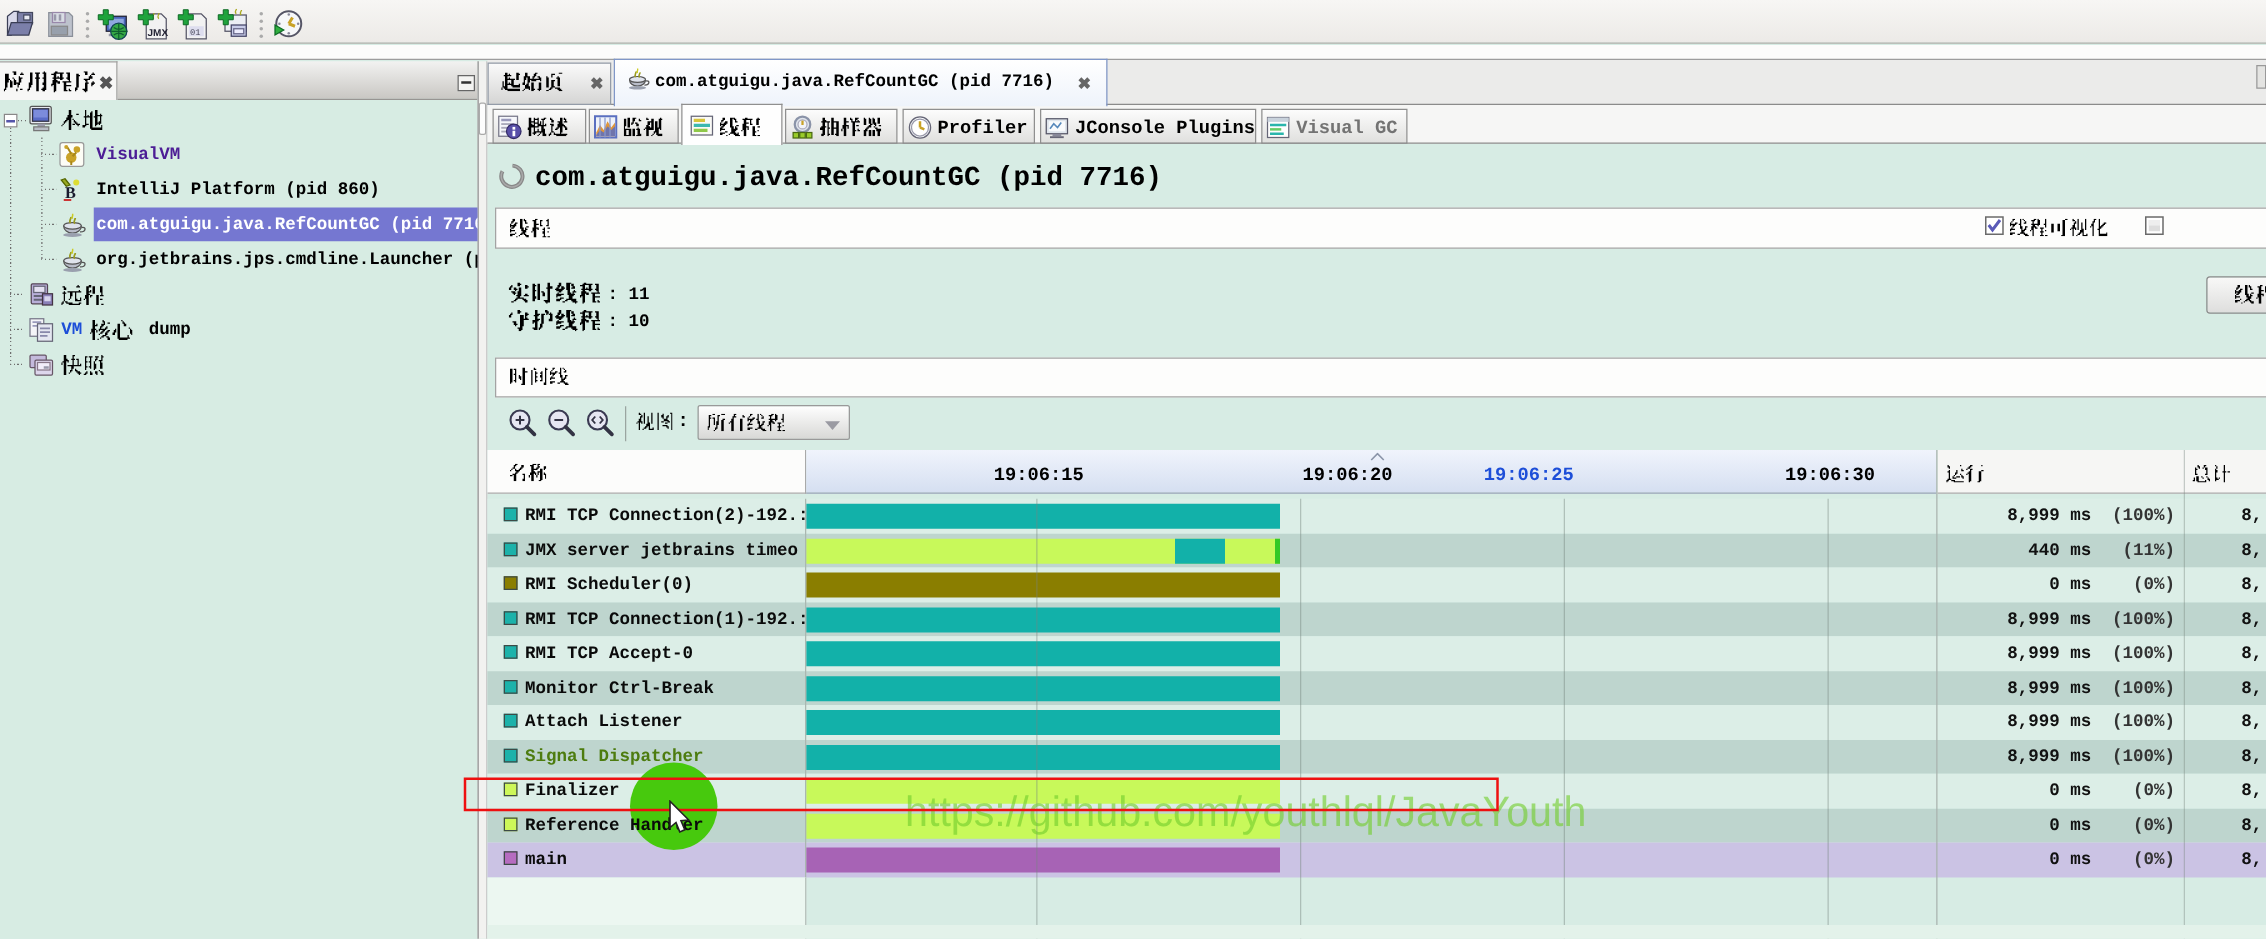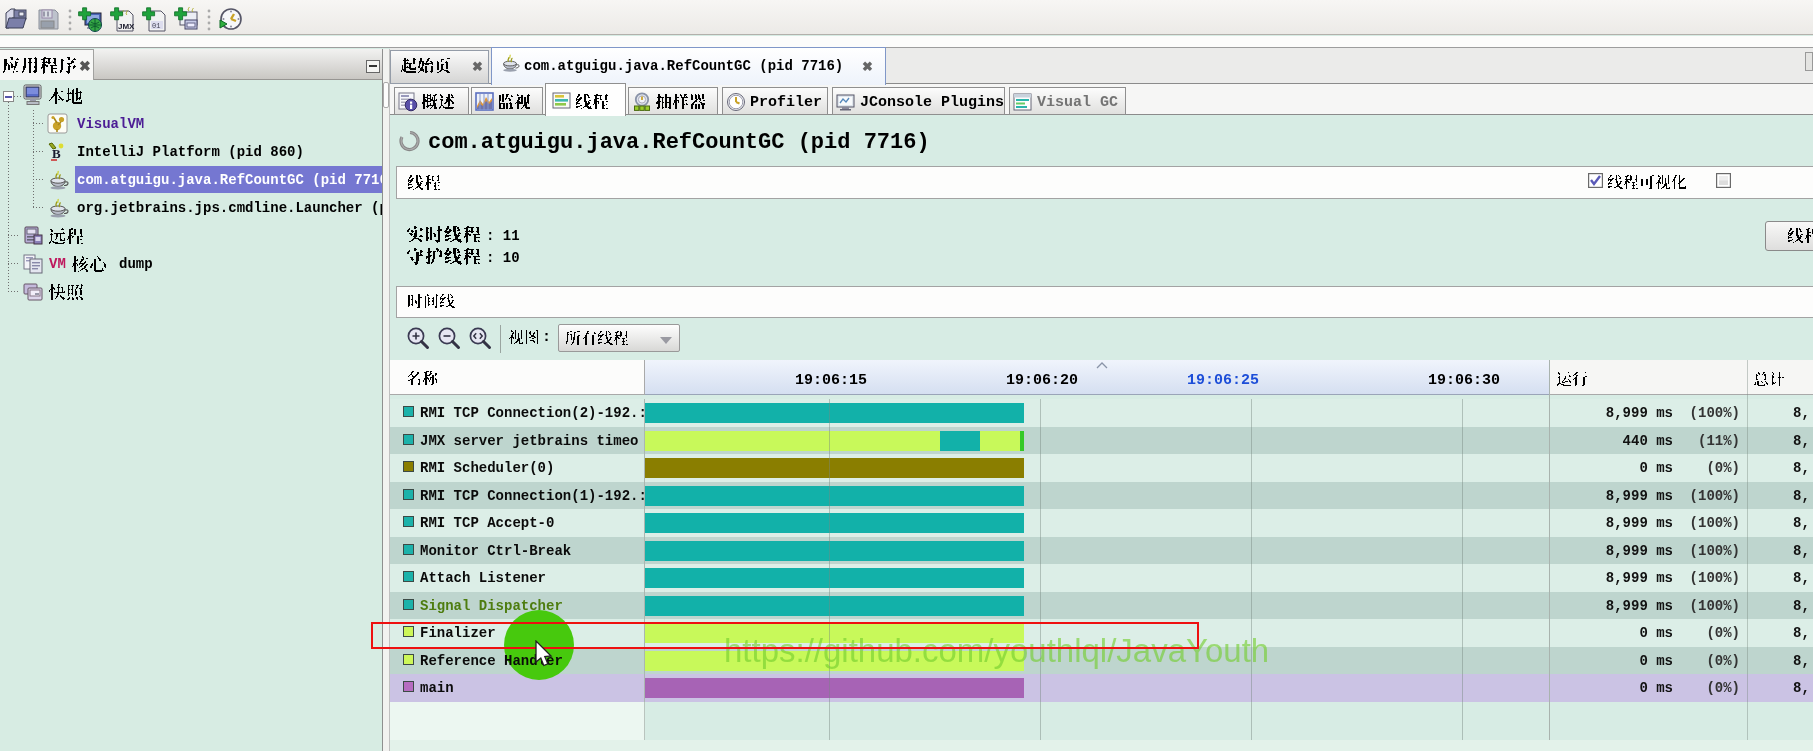--- a/index.html
+++ b/index.html
@@ -162,21 +162,21 @@
     <path d="M6 0h2v1h-2zM19 0h1v1h-1zM27 0h2v1h-2zM6 1h2v1h-2zM19 1h1v1h-1zM24 1h1v1h-1zM27 1h2v1h-2zM6 2h2v1h-2zM19 2h1v1h-1zM23 2h2v1h-2zM27 2h2v1h-2zM6 3h2v1h-2zM12 3h2v1h-2zM19 3h1v1h-1zM23 3h2v1h-2zM27 3h2v1h-2zM31 3h1v1h-1zM5 4h4v1h-4zM19 4h1v1h-1zM21 4h1v1h-1zM23 4h2v1h-2zM27 4h6v1h-6zM5 5h4v1h-4zM18 5h7v1h-7zM26 5h3v1h-3zM31 5h1v1h-1zM4 6h4v1h-4zM19 6h1v1h-1zM23 6h2v1h-2zM27 6h2v1h-2zM31 6h1v1h-1zM4 7h4v1h-4zM9 7h1v1h-1zM19 7h1v1h-1zM23 7h2v1h-2zM27 7h2v1h-2zM31 7h1v1h-1zM3 8h2v1h-2zM6 8h2v1h-2zM10 8h1v1h-1zM19 8h1v1h-1zM23 8h2v1h-2zM27 8h2v1h-2zM31 8h1v1h-1zM2 9h2v1h-2zM6 9h2v1h-2zM10 9h2v1h-2zM19 9h1v1h-1zM23 9h2v1h-2zM27 9h2v1h-2zM30 9h2v1h-2zM2 10h1v1h-1zM6 10h2v1h-2zM11 10h2v1h-2zM19 10h1v1h-1zM23 10h2v1h-2zM27 10h5v1h-5zM1 11h1v1h-1zM6 11h2v1h-2zM9 11h2v1h-2zM12 11h3v1h-3zM19 11h3v1h-3zM23 11h2v1h-2zM27 11h2v1h-2zM30 11h1v1h-1zM0 12h1v1h-1zM6 12h2v1h-2zM13 12h1v1h-1zM17 12h3v1h-3zM23 12h2v1h-2zM27 12h1v1h-1zM32 12h1v1h-1zM6 13h2v1h-2zM17 13h2v1h-2zM23 13h2v1h-2zM32 13h1v1h-1zM6 14h2v1h-2zM23 14h10v1h-10zM6 15h2v1h-2zM24 15h9v1h-9z"></path>
   </svg>
 <div class="mono14 abs" style="left:77px;top:116px;color:#4c1d95">VisualVM</div>
 <div class="mono14 abs" style="left:77px;top:144px;color:#000">IntelliJ Platform (pid 860)</div>
 <div class="abs" style="left:75px;top:166px;width:307px;height:27px;background:#7577d1"></div>
 <div class="mono14 abs" style="left:77px;top:172px;color:#fff;width:305px;overflow:hidden">com.atguigu.java.RefCountGC (pid 7716)</div>
 <div class="mono14 abs" style="left:77px;top:200px;color:#000;width:305px;overflow:hidden">org.jetbrains.jps.cmdline.Launcher (p</div>
 <svg class="g" style="left:49px;top:228px" width="34" height="16" viewBox="0 0 34 16">
     <path d="M13 0h1v1h-1zM22 0h2v1h-2zM1 1h2v1h-2zM12 1h3v1h-3zM20 1h4v1h-4zM25 1h2v1h-2zM31 1h2v1h-2zM2 2h2v1h-2zM20 2h2v1h-2zM25 2h2v1h-2zM31 2h2v1h-2zM2 3h2v1h-2zM20 3h2v1h-2zM25 3h2v1h-2zM31 3h2v1h-2zM14 4h1v1h-1zM20 4h2v1h-2zM23 4h1v1h-1zM25 4h2v1h-2zM31 4h2v1h-2zM2 5h1v1h-1zM5 5h11v1h-11zM20 5h4v1h-4zM25 5h2v1h-2zM31 5h2v1h-2zM1 6h3v1h-3zM7 6h2v1h-2zM11 6h1v1h-1zM20 6h2v1h-2zM25 6h2v1h-2zM32 6h1v1h-1zM2 7h1v1h-1zM7 7h2v1h-2zM11 7h1v1h-1zM20 7h3v1h-3zM32 7h1v1h-1zM2 8h1v1h-1zM7 8h2v1h-2zM11 8h1v1h-1zM19 8h3v1h-3zM23 8h2v1h-2zM28 8h2v1h-2zM31 8h3v1h-3zM2 9h1v1h-1zM7 9h1v1h-1zM11 9h1v1h-1zM19 9h3v1h-3zM23 9h1v1h-1zM28 9h2v1h-2zM2 10h1v1h-1zM7 10h1v1h-1zM11 10h1v1h-1zM15 10h1v1h-1zM19 10h3v1h-3zM28 10h2v1h-2zM2 11h1v1h-1zM6 11h1v1h-1zM11 11h2v1h-2zM15 11h1v1h-1zM18 11h1v1h-1zM20 11h2v1h-2zM28 11h2v1h-2zM31 11h2v1h-2zM2 12h1v1h-1zM11 12h5v1h-5zM20 12h2v1h-2zM28 12h2v1h-2zM1 13h1v1h-1zM3 13h2v1h-2zM20 13h2v1h-2zM28 13h2v1h-2zM0 14h2v1h-2zM4 14h5v1h-5zM14 14h2v1h-2zM20 14h2v1h-2zM28 14h2v1h-2zM0 15h1v1h-1zM6 15h9v1h-9zM20 15h2v1h-2zM28 15h2v1h-2zM32 15h2v1h-2z"></path>
   </svg>
-<div class="mono14 abs" style="left:49px;top:256px;color:#be185d">VM</div>
+<div class="mono14 abs" style="left:49px;top:256px;color:#1d4ed8">VM</div>
 <svg class="g" style="left:72px;top:256px" width="34" height="16" viewBox="0 0 34 16">
     <path d="M2 0h2v1h-2zM10 0h1v1h-1zM25 0h1v1h-1zM2 1h2v1h-2zM10 1h2v1h-2zM26 1h1v1h-1zM2 2h2v1h-2zM11 2h1v1h-1zM14 2h2v1h-2zM26 2h2v1h-2zM2 3h2v1h-2zM5 3h1v1h-1zM9 3h3v1h-3zM22 3h2v1h-2zM27 3h2v1h-2zM2 4h4v1h-4zM9 4h2v1h-2zM22 4h2v1h-2zM27 4h2v1h-2zM2 5h2v1h-2zM8 5h2v1h-2zM13 5h1v1h-1zM22 5h2v1h-2zM2 6h2v1h-2zM8 6h1v1h-1zM12 6h2v1h-2zM22 6h2v1h-2zM31 6h1v1h-1zM1 7h4v1h-4zM7 7h6v1h-6zM20 7h1v1h-1zM22 7h2v1h-2zM32 7h1v1h-1zM1 8h3v1h-3zM5 8h1v1h-1zM7 8h1v1h-1zM10 8h2v1h-2zM14 8h2v1h-2zM19 8h2v1h-2zM22 8h2v1h-2zM32 8h2v1h-2zM1 9h3v1h-3zM5 9h1v1h-1zM9 9h2v1h-2zM13 9h2v1h-2zM19 9h2v1h-2zM22 9h2v1h-2zM32 9h2v1h-2zM0 10h1v1h-1zM2 10h2v1h-2zM8 10h2v1h-2zM12 10h2v1h-2zM18 10h2v1h-2zM22 10h2v1h-2zM32 10h2v1h-2zM2 11h2v1h-2zM7 11h1v1h-1zM12 11h2v1h-2zM18 11h2v1h-2zM22 11h2v1h-2zM33 11h1v1h-1zM2 12h2v1h-2zM10 12h3v1h-3zM22 12h2v1h-2zM30 12h1v1h-1zM2 13h2v1h-2zM9 13h2v1h-2zM13 13h2v1h-2zM22 13h2v1h-2zM30 13h1v1h-1zM2 14h2v1h-2zM8 14h1v1h-1zM14 14h2v1h-2zM22 14h10v1h-10zM2 15h2v1h-2zM6 15h1v1h-1zM14 15h2v1h-2zM23 15h7v1h-7z"></path>
   </svg>
 <div class="mono14 abs" style="left:119px;top:256px;color:#000">dump</div>
 <svg class="g" style="left:49px;top:284px" width="34" height="16" viewBox="0 0 34 16">
     <path d="M2 0h2v1h-2zM9 0h2v1h-2zM32 0h1v1h-1zM2 1h2v1h-2zM9 1h1v1h-1zM19 1h2v1h-2zM22 1h3v1h-3zM27 1h3v1h-3zM32 1h2v1h-2zM2 2h2v1h-2zM9 2h1v1h-1zM19 2h1v1h-1zM23 2h1v1h-1zM28 2h1v1h-1zM32 2h1v1h-1zM2 3h3v1h-3zM8 3h3v1h-3zM12 3h2v1h-2zM19 3h1v1h-1zM23 3h1v1h-1zM27 3h2v1h-2zM32 3h1v1h-1zM2 4h4v1h-4zM9 4h1v1h-1zM13 4h1v1h-1zM19 4h1v1h-1zM23 4h1v1h-1zM27 4h1v1h-1zM30 4h3v1h-3zM1 5h3v1h-3zM5 5h1v1h-1zM9 5h1v1h-1zM13 5h1v1h-1zM19 5h2v1h-2zM22 5h2v1h-2zM26 5h1v1h-1zM31 5h1v1h-1zM0 6h1v1h-1zM2 6h2v1h-2zM9 6h1v1h-1zM13 6h1v1h-1zM19 6h1v1h-1zM23 6h1v1h-1zM26 6h1v1h-1zM31 6h2v1h-2zM0 7h1v1h-1zM2 7h2v1h-2zM9 7h1v1h-1zM13 7h1v1h-1zM15 7h1v1h-1zM19 7h1v1h-1zM23 7h1v1h-1zM26 7h2v1h-2zM31 7h2v1h-2zM2 8h2v1h-2zM5 8h11v1h-11zM19 8h1v1h-1zM23 8h1v1h-1zM26 8h2v1h-2zM31 8h2v1h-2zM2 9h2v1h-2zM8 9h2v1h-2zM19 9h2v1h-2zM22 9h2v1h-2zM26 9h2v1h-2zM31 9h2v1h-2zM2 10h2v1h-2zM8 10h2v1h-2zM19 10h1v1h-1zM23 10h1v1h-1zM26 10h2v1h-2zM31 10h2v1h-2zM2 11h2v1h-2zM8 11h1v1h-1zM11 11h1v1h-1zM19 11h1v1h-1zM26 11h1v1h-1zM2 12h2v1h-2zM7 12h2v1h-2zM11 12h2v1h-2zM30 12h1v1h-1zM2 13h2v1h-2zM7 13h1v1h-1zM12 13h3v1h-3zM20 13h1v1h-1zM23 13h1v1h-1zM27 13h2v1h-2zM31 13h2v1h-2zM2 14h2v1h-2zM6 14h1v1h-1zM13 14h3v1h-3zM19 14h2v1h-2zM23 14h2v1h-2zM27 14h2v1h-2zM32 14h2v1h-2zM2 15h2v1h-2zM14 15h1v1h-1zM18 15h2v1h-2zM23 15h2v1h-2zM28 15h1v1h-1zM32 15h2v1h-2z"></path>
   </svg>
 
 <div class="abs" style="left:390px;top:48px;width:1423px;height:36px;background:#ebebea;border-bottom:1px solid #8b8b8b"></div>
 <div class="abs" style="left:390px;top:84px;width:1423px;height:31px;background:#f6f6f5;border-bottom:1px solid #8b8b8b"></div>
@@ -342,21 +342,21 @@
 <svg style="position:absolute;left:659px;top:336px" width="14" height="9" viewBox="0 0 14 9">
     <path d="M1 1h12L7 8z" fill="#9a9aa2"></path>
   </svg>
 
 <div class="abs" style="left:390px;top:360px;width:255px;height:35px;background:#fcfcfb;border-bottom:1px solid #a9a9a9;border-right:1px solid #a9a9a9"></div>
 <svg class="g" style="left:408px;top:371px" width="29" height="14" viewBox="0 0 29 14">
     <path d="M4 0h2v1h-2zM18 0h3v1h-3zM22 0h2v1h-2zM3 1h2v1h-2zM9 1h2v1h-2zM16 1h3v1h-3zM22 1h1v1h-1zM3 2h1v1h-1zM9 2h2v1h-2zM17 2h2v1h-2zM22 2h2v1h-2zM27 2h2v1h-2zM2 3h2v1h-2zM8 3h2v1h-2zM17 3h2v1h-2zM21 3h2v1h-2zM27 3h2v1h-2zM1 4h1v1h-1zM4 4h1v1h-1zM7 4h2v1h-2zM17 4h5v1h-5zM24 4h2v1h-2zM27 4h1v1h-1zM0 5h1v1h-1zM4 5h4v1h-4zM17 5h2v1h-2zM24 5h2v1h-2zM5 6h2v1h-2zM17 6h3v1h-3zM22 6h4v1h-4zM4 7h2v1h-2zM16 7h5v1h-5zM22 7h1v1h-1zM24 7h2v1h-2zM27 7h1v1h-1zM2 8h3v1h-3zM10 8h2v1h-2zM16 8h3v1h-3zM20 8h1v1h-1zM22 8h1v1h-1zM24 8h2v1h-2zM27 8h2v1h-2zM0 9h2v1h-2zM3 9h2v1h-2zM11 9h1v1h-1zM15 9h1v1h-1zM17 9h2v1h-2zM21 9h1v1h-1zM24 9h2v1h-2zM28 9h1v1h-1zM3 10h2v1h-2zM11 10h1v1h-1zM15 10h1v1h-1zM17 10h2v1h-2zM21 10h1v1h-1zM24 10h2v1h-2zM28 10h1v1h-1zM3 11h2v1h-2zM11 11h1v1h-1zM17 11h2v1h-2zM24 11h2v1h-2zM28 11h1v1h-1zM3 12h2v1h-2zM10 12h2v1h-2zM17 12h2v1h-2zM24 12h2v1h-2zM3 13h2v1h-2zM10 13h2v1h-2zM17 13h2v1h-2zM23 13h2v1h-2z"></path>
   </svg>
 <div class="abs" style="left:645px;top:360px;width:904px;height:35px;background:linear-gradient(#f0f4fc,#d5dff1);border-bottom:1px solid #9aa4b8"></div>
 <div class="mono15 abs" style="left:795px;top:372px;color:#000">19:06:15</div>
-<div class="mono15 abs" style="left:1006px;top:372px;color:#000">19:06:20</div>
+<div class="mono15 abs" style="left:1042px;top:372px;color:#000">19:06:20</div>
 <div class="mono15 abs" style="left:1187px;top:372px;color:#1d4ed8">19:06:25</div>
 <div class="mono15 abs" style="left:1428px;top:372px;color:#000">19:06:30</div>
 <svg style="position:absolute;left:1096px;top:362px" width="12" height="7" viewBox="0 0 12 7">
     <path d="M1 6L6 1l5 5" fill="none" stroke="#8a94a8" stroke-width="1.3"></path>
   </svg>
 <div class="abs" style="left:1550px;top:360px;width:263px;height:35px;background:#f6f6f4;border-bottom:1px solid #a9a9a9"></div>
 <svg class="g" style="left:1557px;top:372px" width="30" height="14" viewBox="0 0 30 14">
     <path d="M1 0h1v1h-1zM11 0h1v1h-1zM19 0h2v1h-2zM28 0h1v1h-1zM1 1h2v1h-2zM18 1h2v1h-2zM2 2h1v1h-1zM17 2h2v1h-2zM12 3h1v1h-1zM16 3h1v1h-1zM19 3h2v1h-2zM2 4h1v1h-1zM8 4h1v1h-1zM12 4h2v1h-2zM19 4h1v1h-1zM28 4h2v1h-2zM1 5h2v1h-2zM8 5h1v1h-1zM18 5h2v1h-2zM26 5h2v1h-2zM2 6h1v1h-1zM7 6h2v1h-2zM17 6h3v1h-3zM26 6h2v1h-2zM2 7h1v1h-1zM7 7h1v1h-1zM11 7h1v1h-1zM16 7h1v1h-1zM18 7h2v1h-2zM26 7h2v1h-2zM2 8h1v1h-1zM6 8h1v1h-1zM12 8h1v1h-1zM18 8h2v1h-2zM26 8h2v1h-2zM2 9h1v1h-1zM5 9h1v1h-1zM8 9h3v1h-3zM12 9h2v1h-2zM18 9h2v1h-2zM26 9h2v1h-2zM2 10h1v1h-1zM5 10h3v1h-3zM13 10h1v1h-1zM18 10h2v1h-2zM26 10h2v1h-2zM1 11h3v1h-3zM18 11h2v1h-2zM26 11h2v1h-2zM0 12h2v1h-2zM4 12h3v1h-3zM18 12h2v1h-2zM26 12h2v1h-2zM0 13h1v1h-1zM6 13h8v1h-8zM18 13h1v1h-1zM25 13h2v1h-2z"></path>
   </svg>
 <svg class="g" style="left:1754px;top:372px" width="30" height="14" viewBox="0 0 30 14">

